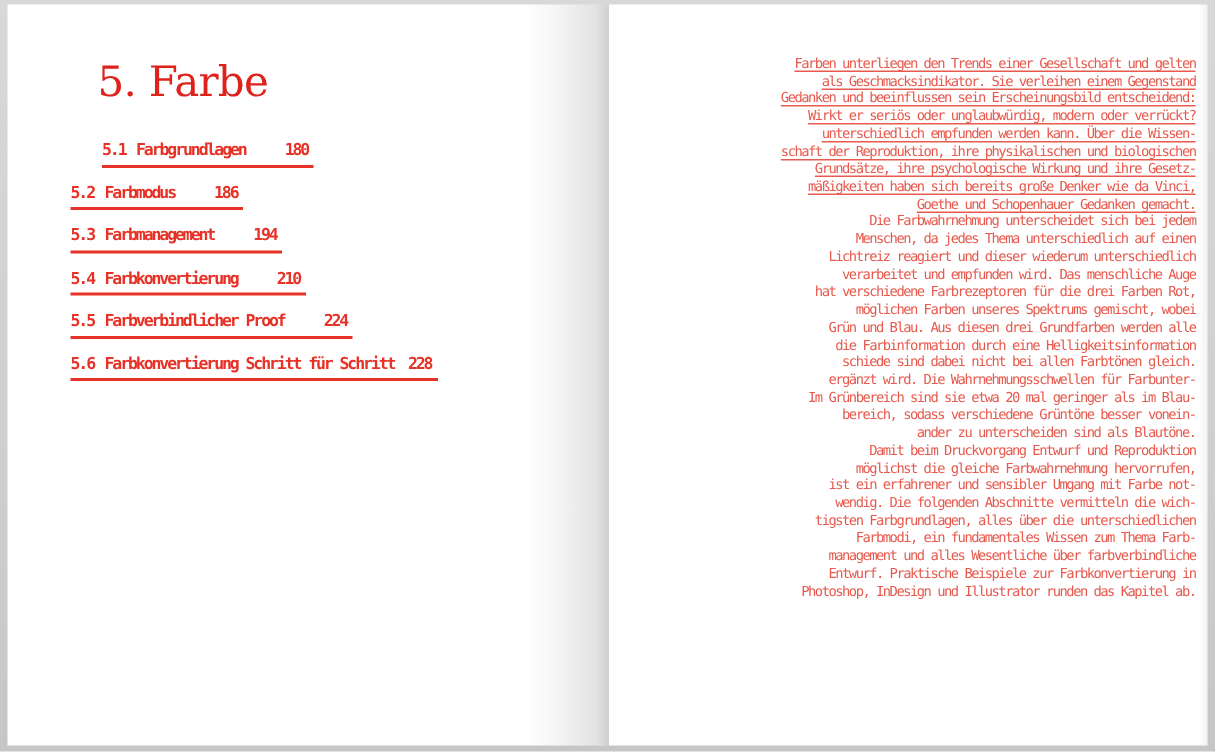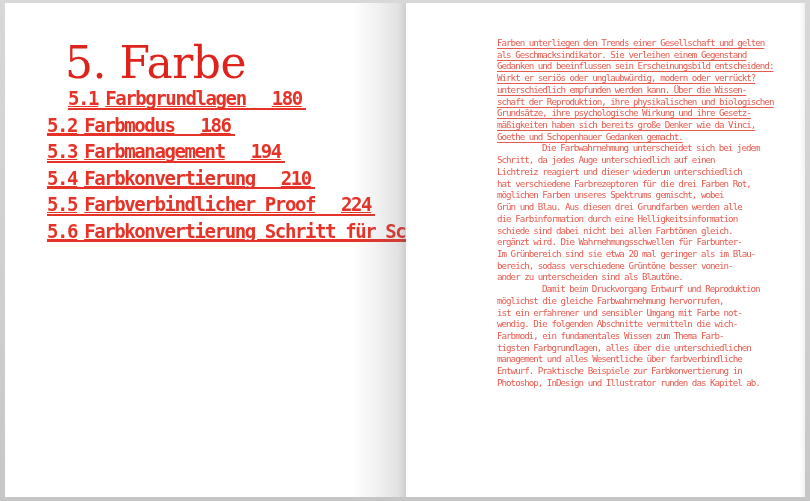--- a/index.html
+++ b/index.html
@@ -13,21 +13,21 @@
   .book {
     position: relative;
     width: 810px; height: 501px;
     background: linear-gradient(180deg, #d8d8d8 0%, #cfcfcf 60%, #c6c6c6 100%);
   }
   .page {
     position: absolute; top: 3px; bottom: 4px;
     background: var(--page-white, #ffffff);
   }
   .page.left  { left: 5px; width: 401px; }
-  .page.right { left: 406px; right: 5px; }
+  .page.right { left: 406px; right: 5px; text-align: right; }
 
   
   .gutter-shade {
     position: absolute; top: 0; bottom: 0; right: 0; width: 54px;
     background: linear-gradient(to right,
       rgba(120,120,120,0) 0%,
       rgba(120,120,120,0.10) 45%,
       rgba(110,110,110,0.20) 85%,
       rgba(95,95,95,0.30) 100%);
     pointer-events: none;
@@ -35,34 +35,33 @@
   
   .page.right::after {
     content: ""; position: absolute; top: 0; bottom: 0; right: 0; width: 6px;
     background: linear-gradient(to right, rgba(150,150,150,0) 0%, rgba(150,150,150,0.12) 100%);
   }
 
   .chapter-title {
     position: absolute; left: 60px; top: 38px; margin: 0;
     font-family: "DejaVu Serif", serif;
     font-weight: normal;
-    font-size: 44px; line-height: 1; letter-spacing: -0.5px;
+    font-size: 28px; line-height: 1; letter-spacing: -0.5px;
     color: var(--title-red, #de231c);
   }
 
   .toc { position: absolute; left: 42px; top: 87px; }
   .toc-row { white-space: nowrap; line-height: 16.5px; margin-bottom: 7px; }
   .toc-row.indented { margin-left: 21px; }
   .toc-wrap {
     display: inline-block;
     border-bottom: 2px solid var(--toc-red, #e73227);
     padding: 0 4px 1px 0;
-    font-size: 19px; font-weight: bold; letter-spacing: -1.4px;
+    font-size: 11px; font-weight: bold; letter-spacing: -1.4px;
     color: var(--toc-red, #e73227);
-    text-decoration: underline;
   }
   .toc-num  { margin-right: 7px; }
   .toc-page { margin-left: 26px; }
   .toc-row:last-child .toc-page { margin-left: 9px; }
 
   .body-text {
     position: absolute; left: 91px; top: 34px; width: 300px;
     font-size: 9.2px; letter-spacing: -1px;
     color: var(--body-red, #e75a4e);
   }
@@ -95,35 +94,36 @@
         <div class="body-line u">Farben unterliegen den Trends einer Gesellschaft und gelten</div>
         <div class="body-line u">als Geschmacksindikator. Sie verleihen einem Gegenstand</div>
         <div class="body-line u">Gedanken und beeinflussen sein Erscheinungsbild entscheidend:</div>
         <div class="body-line u">Wirkt er seriös oder unglaubwürdig, modern oder verrückt?</div>
         <div class="body-line u">unterschiedlich empfunden werden kann. Über die Wissen-</div>
         <div class="body-line u">schaft der Reproduktion, ihre physikalischen und biologischen</div>
         <div class="body-line u">Grundsätze, ihre psychologische Wirkung und ihre Gesetz-</div>
         <div class="body-line u">mäßigkeiten haben sich bereits große Denker wie da Vinci,</div>
         <div class="body-line u">Goethe und Schopenhauer Gedanken gemacht.</div>
         <div class="body-line ind">Die Farbwahrnehmung unterscheidet sich bei jedem</div>
-        <div class="body-line">Schritt, da jedes Auge unterschiedlich auf einen</div>
+        <div class="body-line">Menschen, da jedes Thema unterschiedlich auf einen</div>
         <div class="body-line">Lichtreiz reagiert und dieser wiederum unterschiedlich</div>
+        <div class="body-line">verarbeitet und empfunden wird. Das menschliche Auge</div>
         <div class="body-line">hat verschiedene Farbrezeptoren für die drei Farben Rot,</div>
         <div class="body-line">möglichen Farben unseres Spektrums gemischt, wobei</div>
         <div class="body-line">Grün und Blau. Aus diesen drei Grundfarben werden alle</div>
         <div class="body-line">die Farbinformation durch eine Helligkeitsinformation</div>
         <div class="body-line">schiede sind dabei nicht bei allen Farbtönen gleich.</div>
         <div class="body-line">ergänzt wird. Die Wahrnehmungsschwellen für Farbunter-</div>
         <div class="body-line">Im Grünbereich sind sie etwa 20 mal geringer als im Blau-</div>
         <div class="body-line">bereich, sodass verschiedene Grüntöne besser vonein-</div>
         <div class="body-line">ander zu unterscheiden sind als Blautöne.</div>
         <div class="body-line ind">Damit beim Druckvorgang Entwurf und Reproduktion</div>
         <div class="body-line">möglichst die gleiche Farbwahrnehmung hervorrufen,</div>
         <div class="body-line">ist ein erfahrener und sensibler Umgang mit Farbe not-</div>
         <div class="body-line">wendig. Die folgenden Abschnitte vermitteln die wich-</div>
+        <div class="body-line">tigsten Farbgrundlagen, alles über die unterschiedlichen</div>
         <div class="body-line">Farbmodi, ein fundamentales Wissen zum Thema Farb-</div>
-        <div class="body-line">tigsten Farbgrundlagen, alles über die unterschiedlichen</div>
         <div class="body-line">management und alles Wesentliche über farbverbindliche</div>
         <div class="body-line">Entwurf. Praktische Beispiele zur Farbkonvertierung in</div>
         <div class="body-line">Photoshop, InDesign und Illustrator runden das Kapitel ab.</div>
       </div>
   </div>
 </div>
 
 </body></html>

